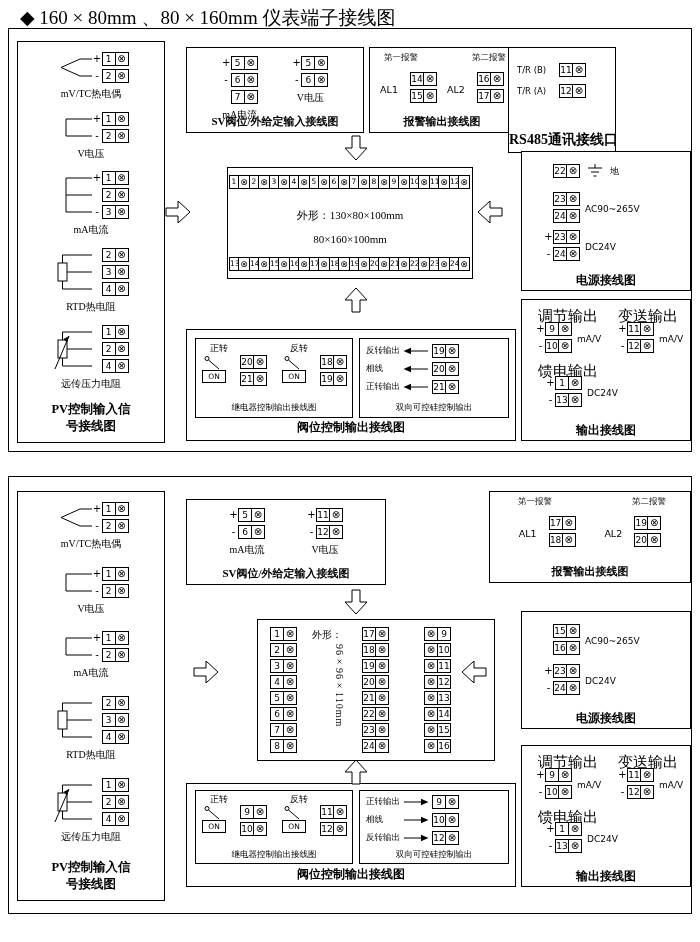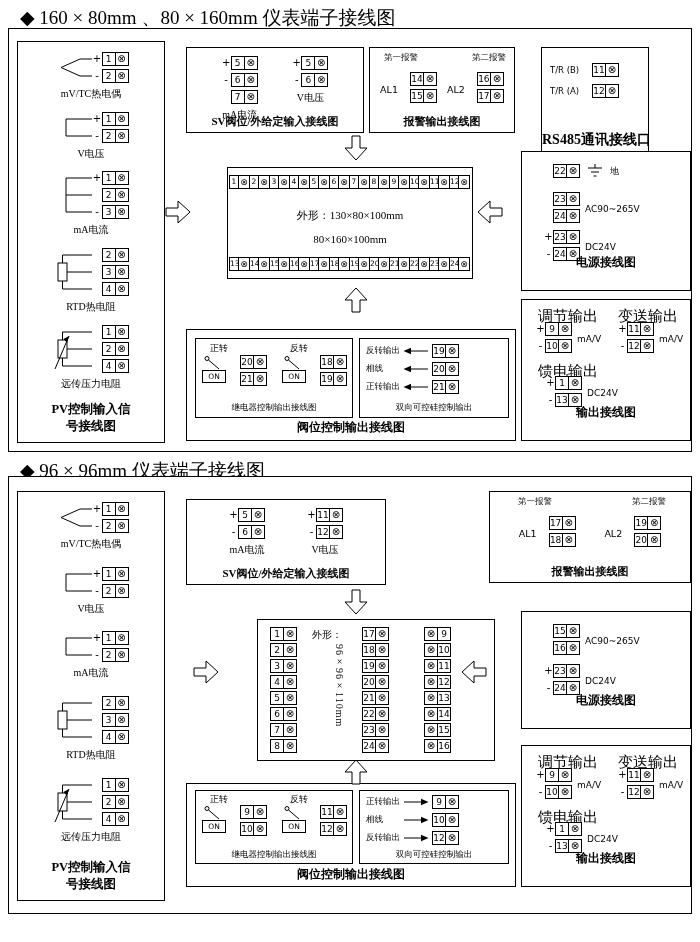--- a/index.html
+++ b/index.html
@@ -4,21 +4,21 @@
 <style>
   *{margin:0;padding:0;box-sizing:border-box}
   html,body{background:#fff}
   body{width:700px;height:942px;position:relative;overflow:hidden;
        font-family:"Liberation Serif","DejaVu Serif",serif;color:#000}
   .page{position:absolute;left:0;top:0;width:700px;height:942px;background:#fff}
   .abs{position:absolute}
   .sec{position:absolute;left:8px;width:684px;border:1.5px solid #000;background:#fff}
   .sec-title{position:absolute;left:20px;font-size:19px;font-weight:400;white-space:nowrap}
   .box{position:absolute;border:1px solid #000;background:#fff}
-  .btl{position:absolute;left:0;right:0;bottom:19px;text-align:center;font-weight:700;font-size:12px;white-space:nowrap}
+  .btl{position:absolute;left:0;right:0;bottom:1px;text-align:center;font-weight:700;font-size:12px;white-space:nowrap}
   .btl.sm{font-size:11px;bottom:3px}
   .note{position:absolute;left:10px;top:921px;font-size:12.5px;font-weight:700;white-space:nowrap}
   
   .trow{display:flex;align-items:center;margin-bottom:3px;height:14px}
   .pol{width:9px;font-size:10px;line-height:14px;text-align:center;font-family:"DejaVu Sans",sans-serif}
   .tn,.ts{width:14px;height:14px;border:1px solid #000;font-size:9px;line-height:12px;text-align:center;flex:none;background:#fff;font-family:"DejaVu Sans",sans-serif}
   .ts{margin-left:-1px}
   .ts::before{content:"⊗";font-size:10px}
   .tcol{display:flex;flex-direction:column}
   .tg{display:flex;flex-direction:column;align-items:center}
@@ -289,21 +289,21 @@
       <span class="pol"></span>
       <span class="tn">17</span>
       <span class="ts"></span>
     </div>
   </div>
         </div>
       </div>
       <div class="btl sm">报警输出接线图</div>
     </div>
 
-    <div class="box" style="left:532px;top:18px;width:108px;height:106px">
+    <div class="box" style="left:499px;top:18px;width:108px;height:106px">
       <div class="rsrows">
     <div class="rrow">
       <span class="rlab">T/R (B)</span>
       <span class="tn">11</span>
       <span class="ts"></span>
     </div>
 
     <div class="rrow">
       <span class="rlab">T/R (A)</span>
       <span class="tn">12</span>
@@ -642,21 +642,20 @@
         <polygon points="11,1 19,1 19,13 26,13 15,25 4,13 11,13" fill="#fff" stroke="#000"></polygon>
       </svg>
     <svg class="arrow" style="left:468px;top:168px" width="26" height="30" viewBox="0 0 26 30">
         <polygon points="25,11 13,11 13,4 1,15 13,26 13,19 25,19" fill="#fff" stroke="#000"></polygon>
       </svg>
     <svg class="arrow" style="left:332px;top:258px" width="30" height="26" viewBox="0 0 30 26">
         <polygon points="11,25 19,25 19,13 26,13 15,1 4,13 11,13" fill="#fff" stroke="#000"></polygon>
       </svg>
   </div>
 
-  <div class="sec-title" style="top:458px">◆ 96 × 96mm 仪表端子接线图</div>
 
   <div class="sec" style="top:476px;height:438px">
 
     <div class="box pvbox" style="left:8px;top:14px;width:148px;height:410px">
       <div class="pvg">
         <div class="pvrow">
           <svg class="dec" width="38" height="31" viewBox="0 0 38 31">
               <path d="M26 7 L7 15.5 L26 24 M26 7 H38 M26 24 H38" fill="none" stroke="#000"></path>
             </svg>
           <div class="tcol">

